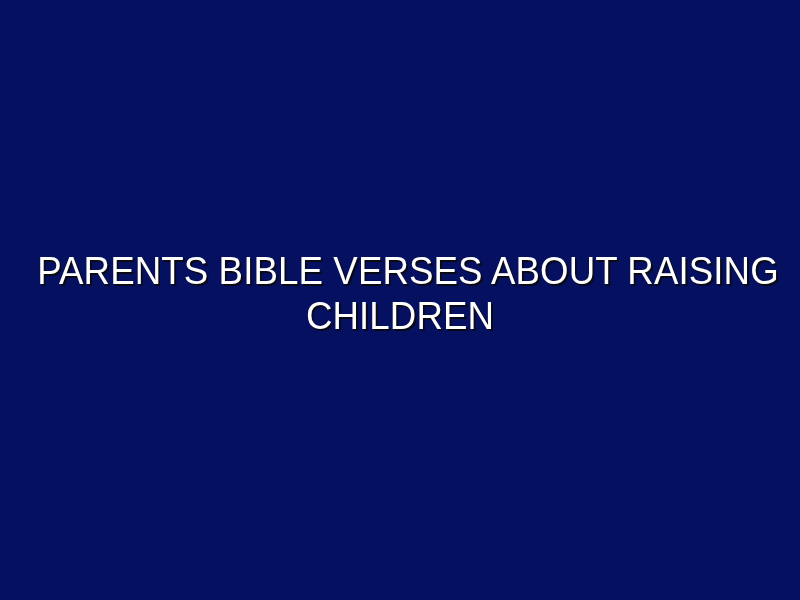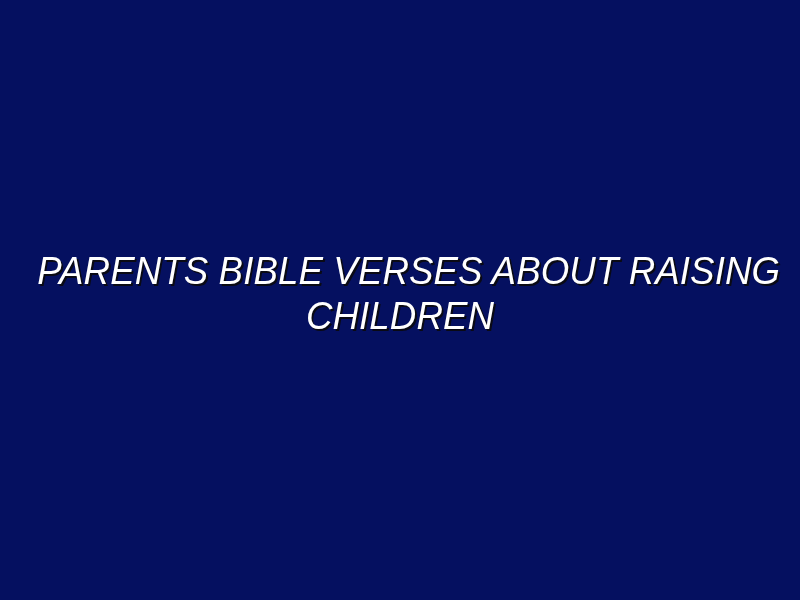--- a/index.html
+++ b/index.html
@@ -17,21 +17,20 @@
 
   #slide {
     position: relative;
     width: 800px;
     height: 600px;
     background-color: #051060;
     display: flex;
     align-items: center;
     justify-content: center;
     box-sizing: border-box;
-    font-style: italic;
   }
 
   #title-block {
     position: absolute;
     left: 0;
     right: 0;
     top: 249px;
     text-align: center;
     padding: 0 24px;
     box-sizing: border-box;

